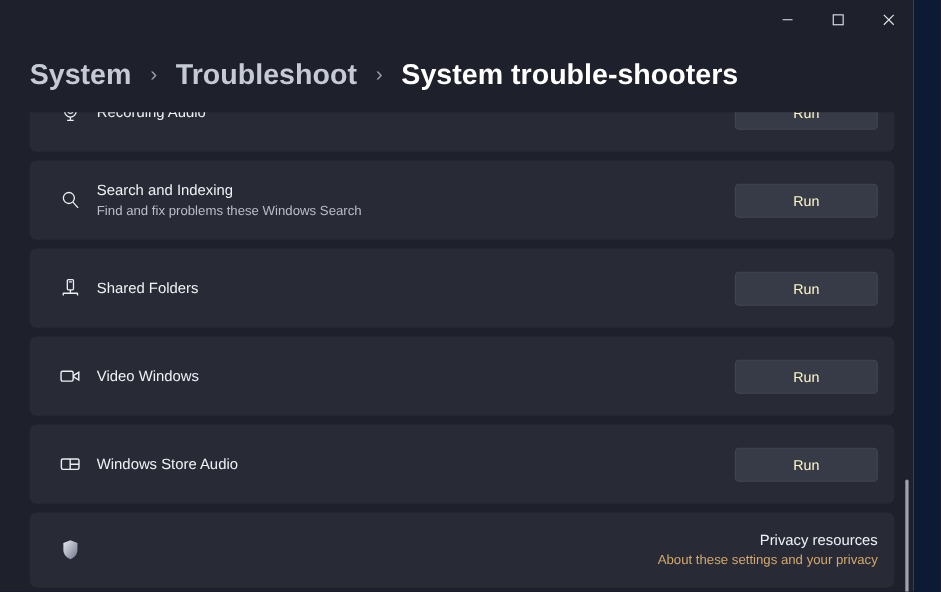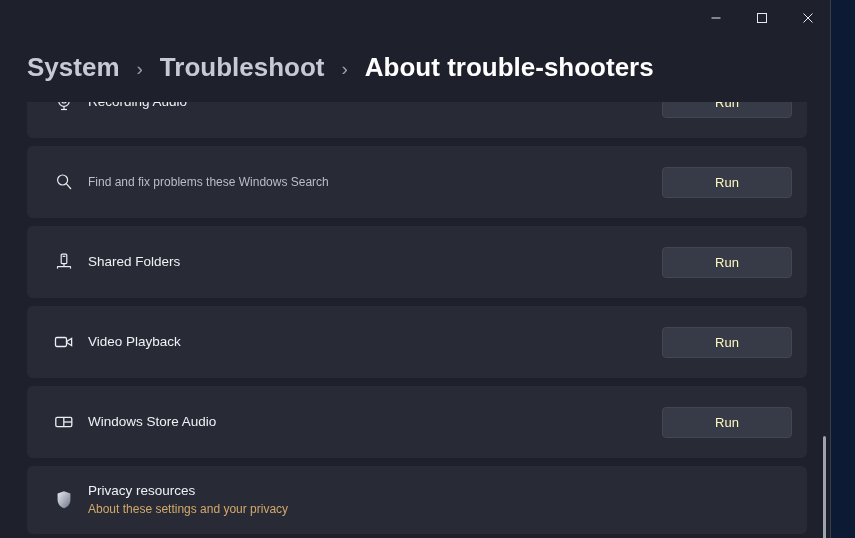--- a/index.html
+++ b/index.html
@@ -94,38 +94,39 @@
     position: relative;
     height: 438px;
     overflow: hidden;
   }
 
   .list {
     position: absolute;
     left: 0;
     right: 0;
     top: -36px;           
-    padding: 0 24px 0 27px;
+    padding: 0 18px 0 27px;
     display: flex;
     flex-direction: column;
     gap: 8px;
   }
 
   .card {
     background: #282b36;
     border-radius: 6px;
     height: 72px;
     display: flex;
     align-items: center;
     padding: 0 15px 0 17px;
     position: relative;
   }
 
   .card.info {
     height: 68px;
+    text-align: right;
   }
 
   .card-icon {
     width: 40px;
     min-width: 40px;
     display: flex;
     align-items: center;
     justify-content: center;
     color: #eceef3;
   }
@@ -235,21 +236,21 @@
         </svg>
       </span>
     </button>
   </div>
 
   <div class="breadcrumb">
     <span class="crumb-link">System</span>
     <span class="crumb-sep">›</span>
     <span class="crumb-link">Troubleshoot</span>
     <span class="crumb-sep">›</span>
-    <span class="crumb-current">About trouble-shooters</span>
+    <span class="crumb-current">System trouble-shooters</span>
   </div>
 
   <div class="content-area">
     <div class="list">
 
       <div class="card">
         <span class="card-icon">
           <svg width="20" height="20" viewBox="0 0 20 20" fill="none" stroke="currentColor" stroke-width="1.2">
             <rect x="7.5" y="2" width="5" height="9" rx="2.5"></rect>
             <path d="M4.8 9.2a5.2 5.2 0 0 0 10.4 0"></path>
@@ -264,20 +265,21 @@
       </div>
 
       <div class="card">
         <span class="card-icon">
           <svg width="20" height="20" viewBox="0 0 20 20" fill="none" stroke="currentColor" stroke-width="1.2">
             <circle cx="8.6" cy="8" r="5"></circle>
             <line x1="12.3" y1="11.7" x2="17" y2="17"></line>
           </svg>
         </span>
         <div class="card-text">
+          <span class="card-title">Search and Indexing</span>
           <span class="card-sub">Find and fix problems these Windows Search</span>
         </div>
         <button class="run-button">Run</button>
       </div>
 
       <div class="card">
         <span class="card-icon">
           <svg width="20" height="20" viewBox="0 0 20 20" fill="none" stroke="currentColor" stroke-width="1.2">
             <rect x="7.2" y="2.2" width="5.6" height="9.4" rx="1"></rect>
             <line x1="8.6" y1="4.3" x2="11.4" y2="4.3"></line>
@@ -294,21 +296,21 @@
       </div>
 
       <div class="card">
         <span class="card-icon">
           <svg width="22" height="20" viewBox="0 0 22 20" fill="none" stroke="currentColor" stroke-width="1.3">
             <rect x="2.5" y="5.5" width="11" height="9" rx="1.4"></rect>
             <path d="M14 9.3l4.6-2.8v7l-4.6-2.8z"></path>
           </svg>
         </span>
         <div class="card-text">
-          <span class="card-title">Video Playback</span>
+          <span class="card-title">Video Windows</span>
         </div>
         <button class="run-button">Run</button>
       </div>
 
       <div class="card">
         <span class="card-icon">
           <svg width="22" height="20" viewBox="0 0 22 20" fill="none" stroke="currentColor" stroke-width="1.3">
             <rect x="2.8" y="5.3" width="16" height="9.4" rx="1.4"></rect>
             <line x1="10.8" y1="5.3" x2="10.8" y2="14.7"></line>
             <line x1="10.8" y1="10" x2="18.8" y2="10"></line>

